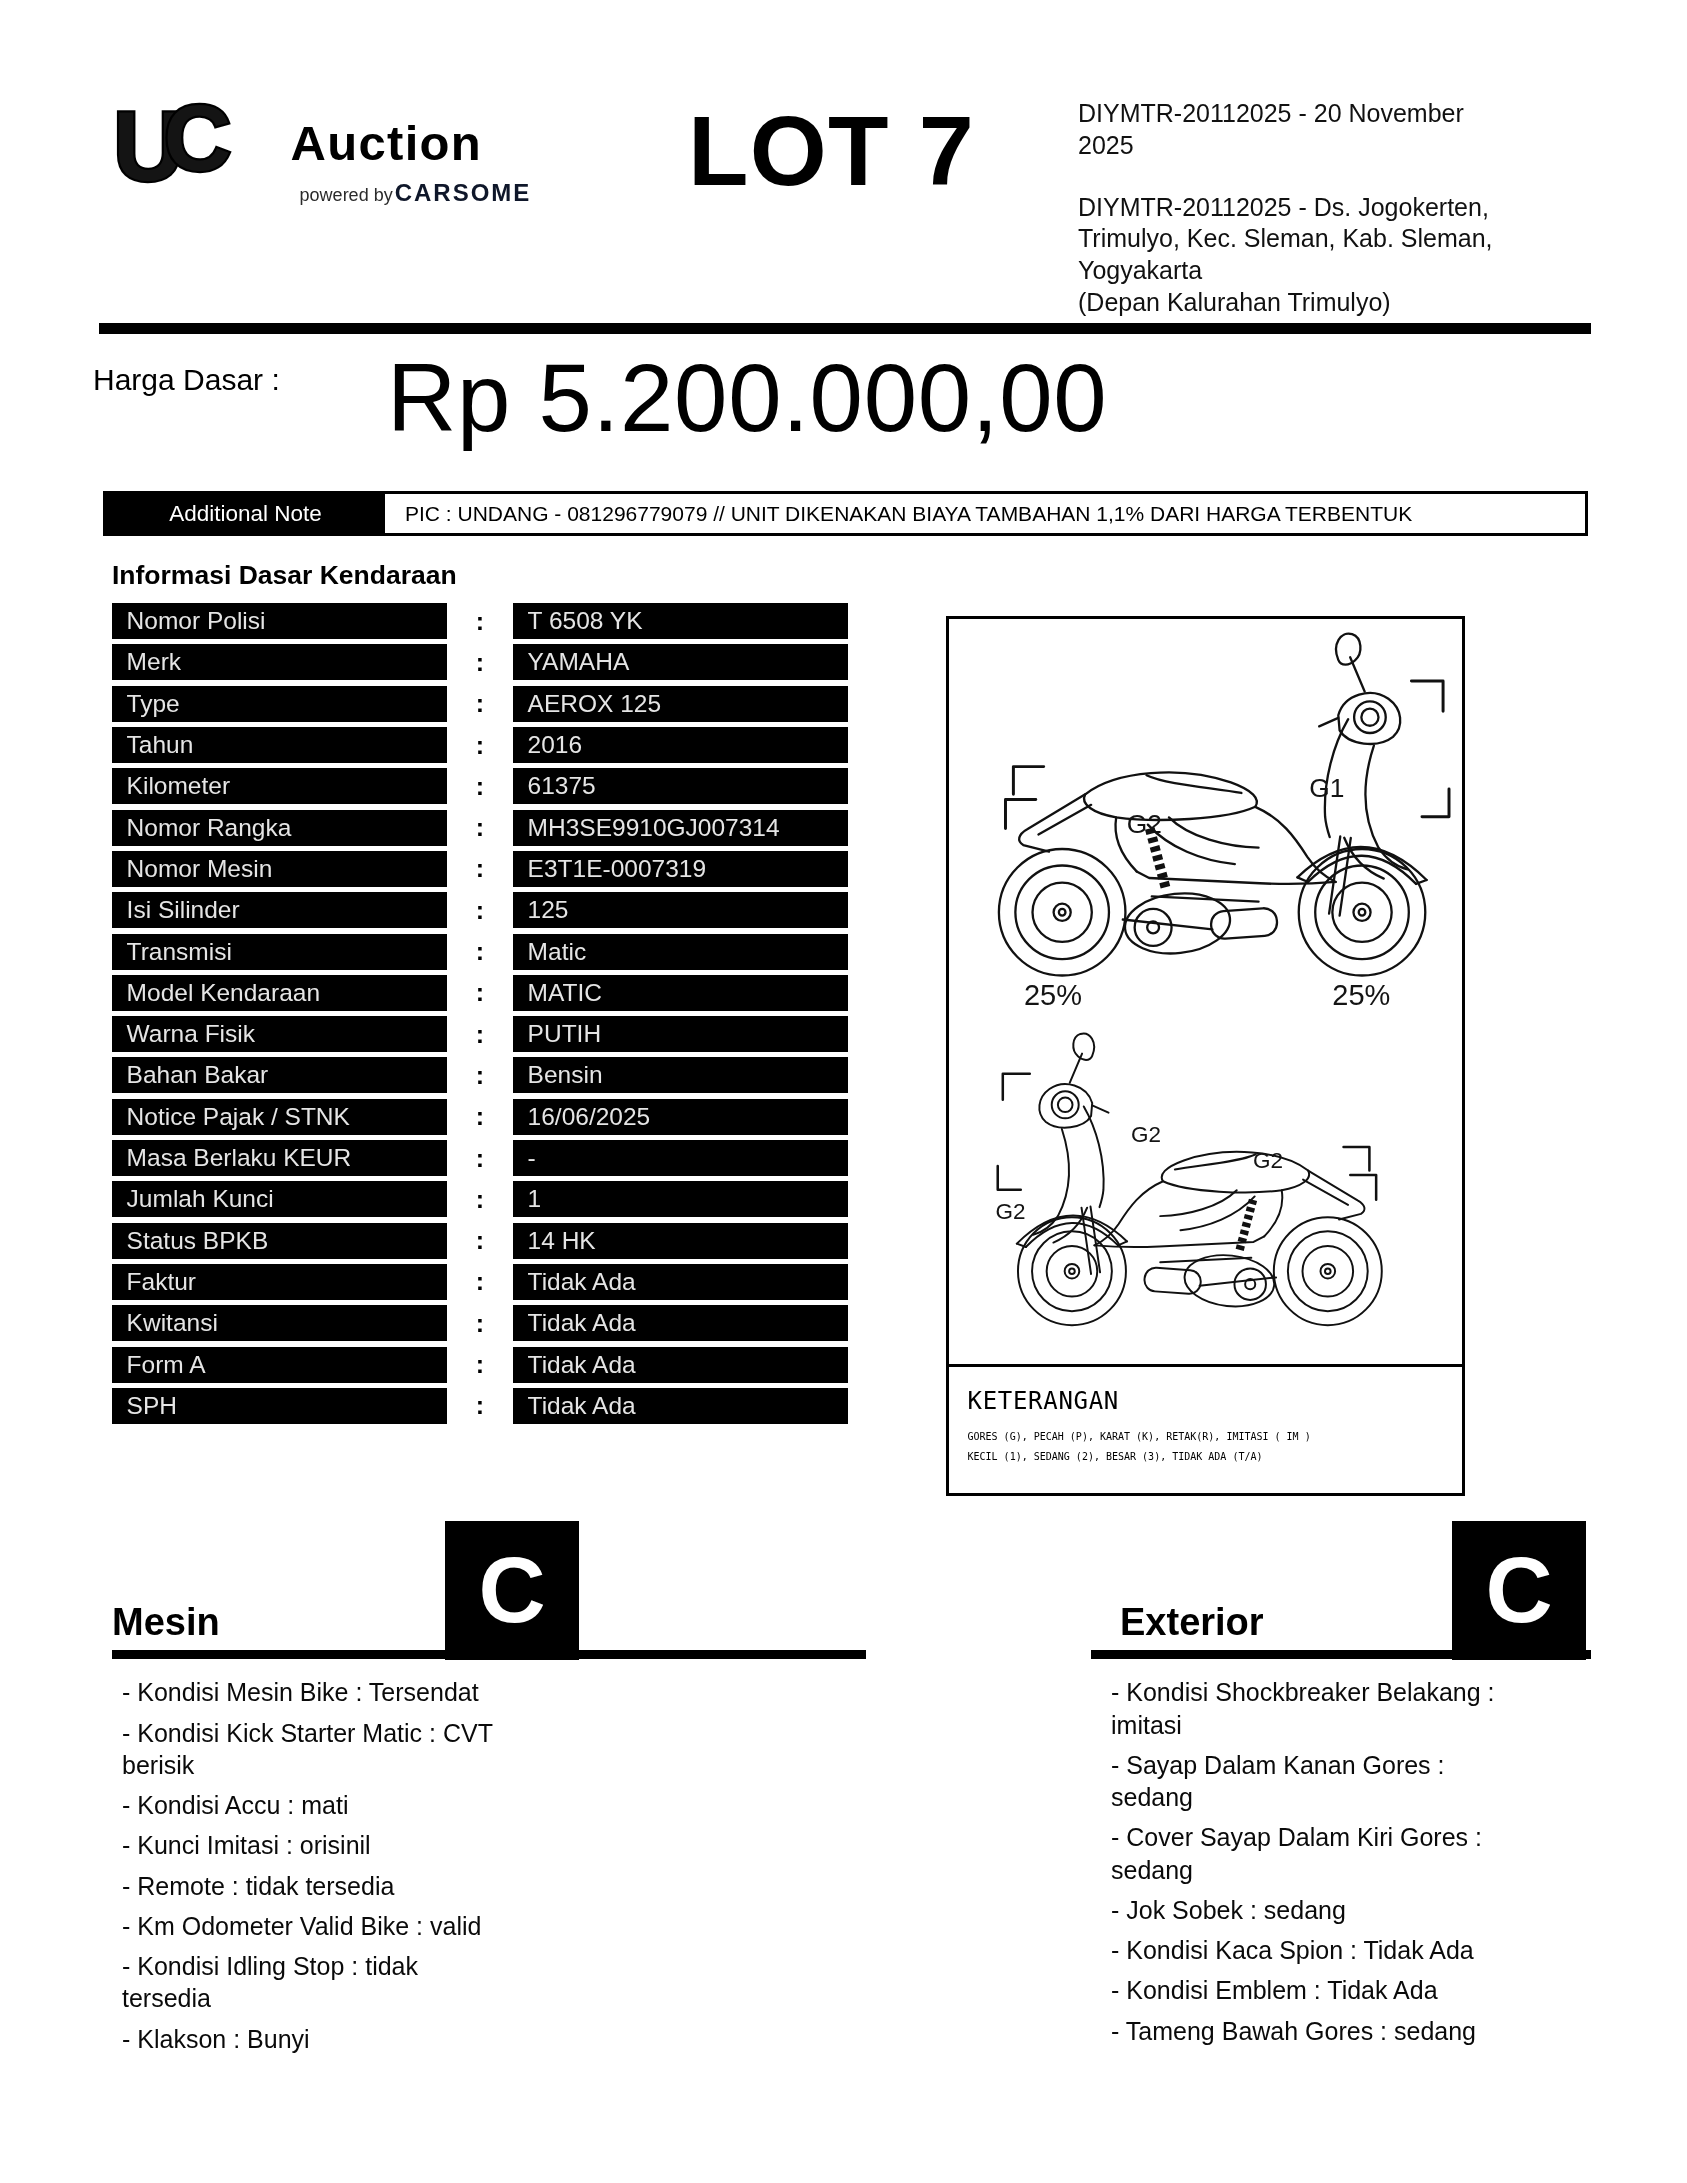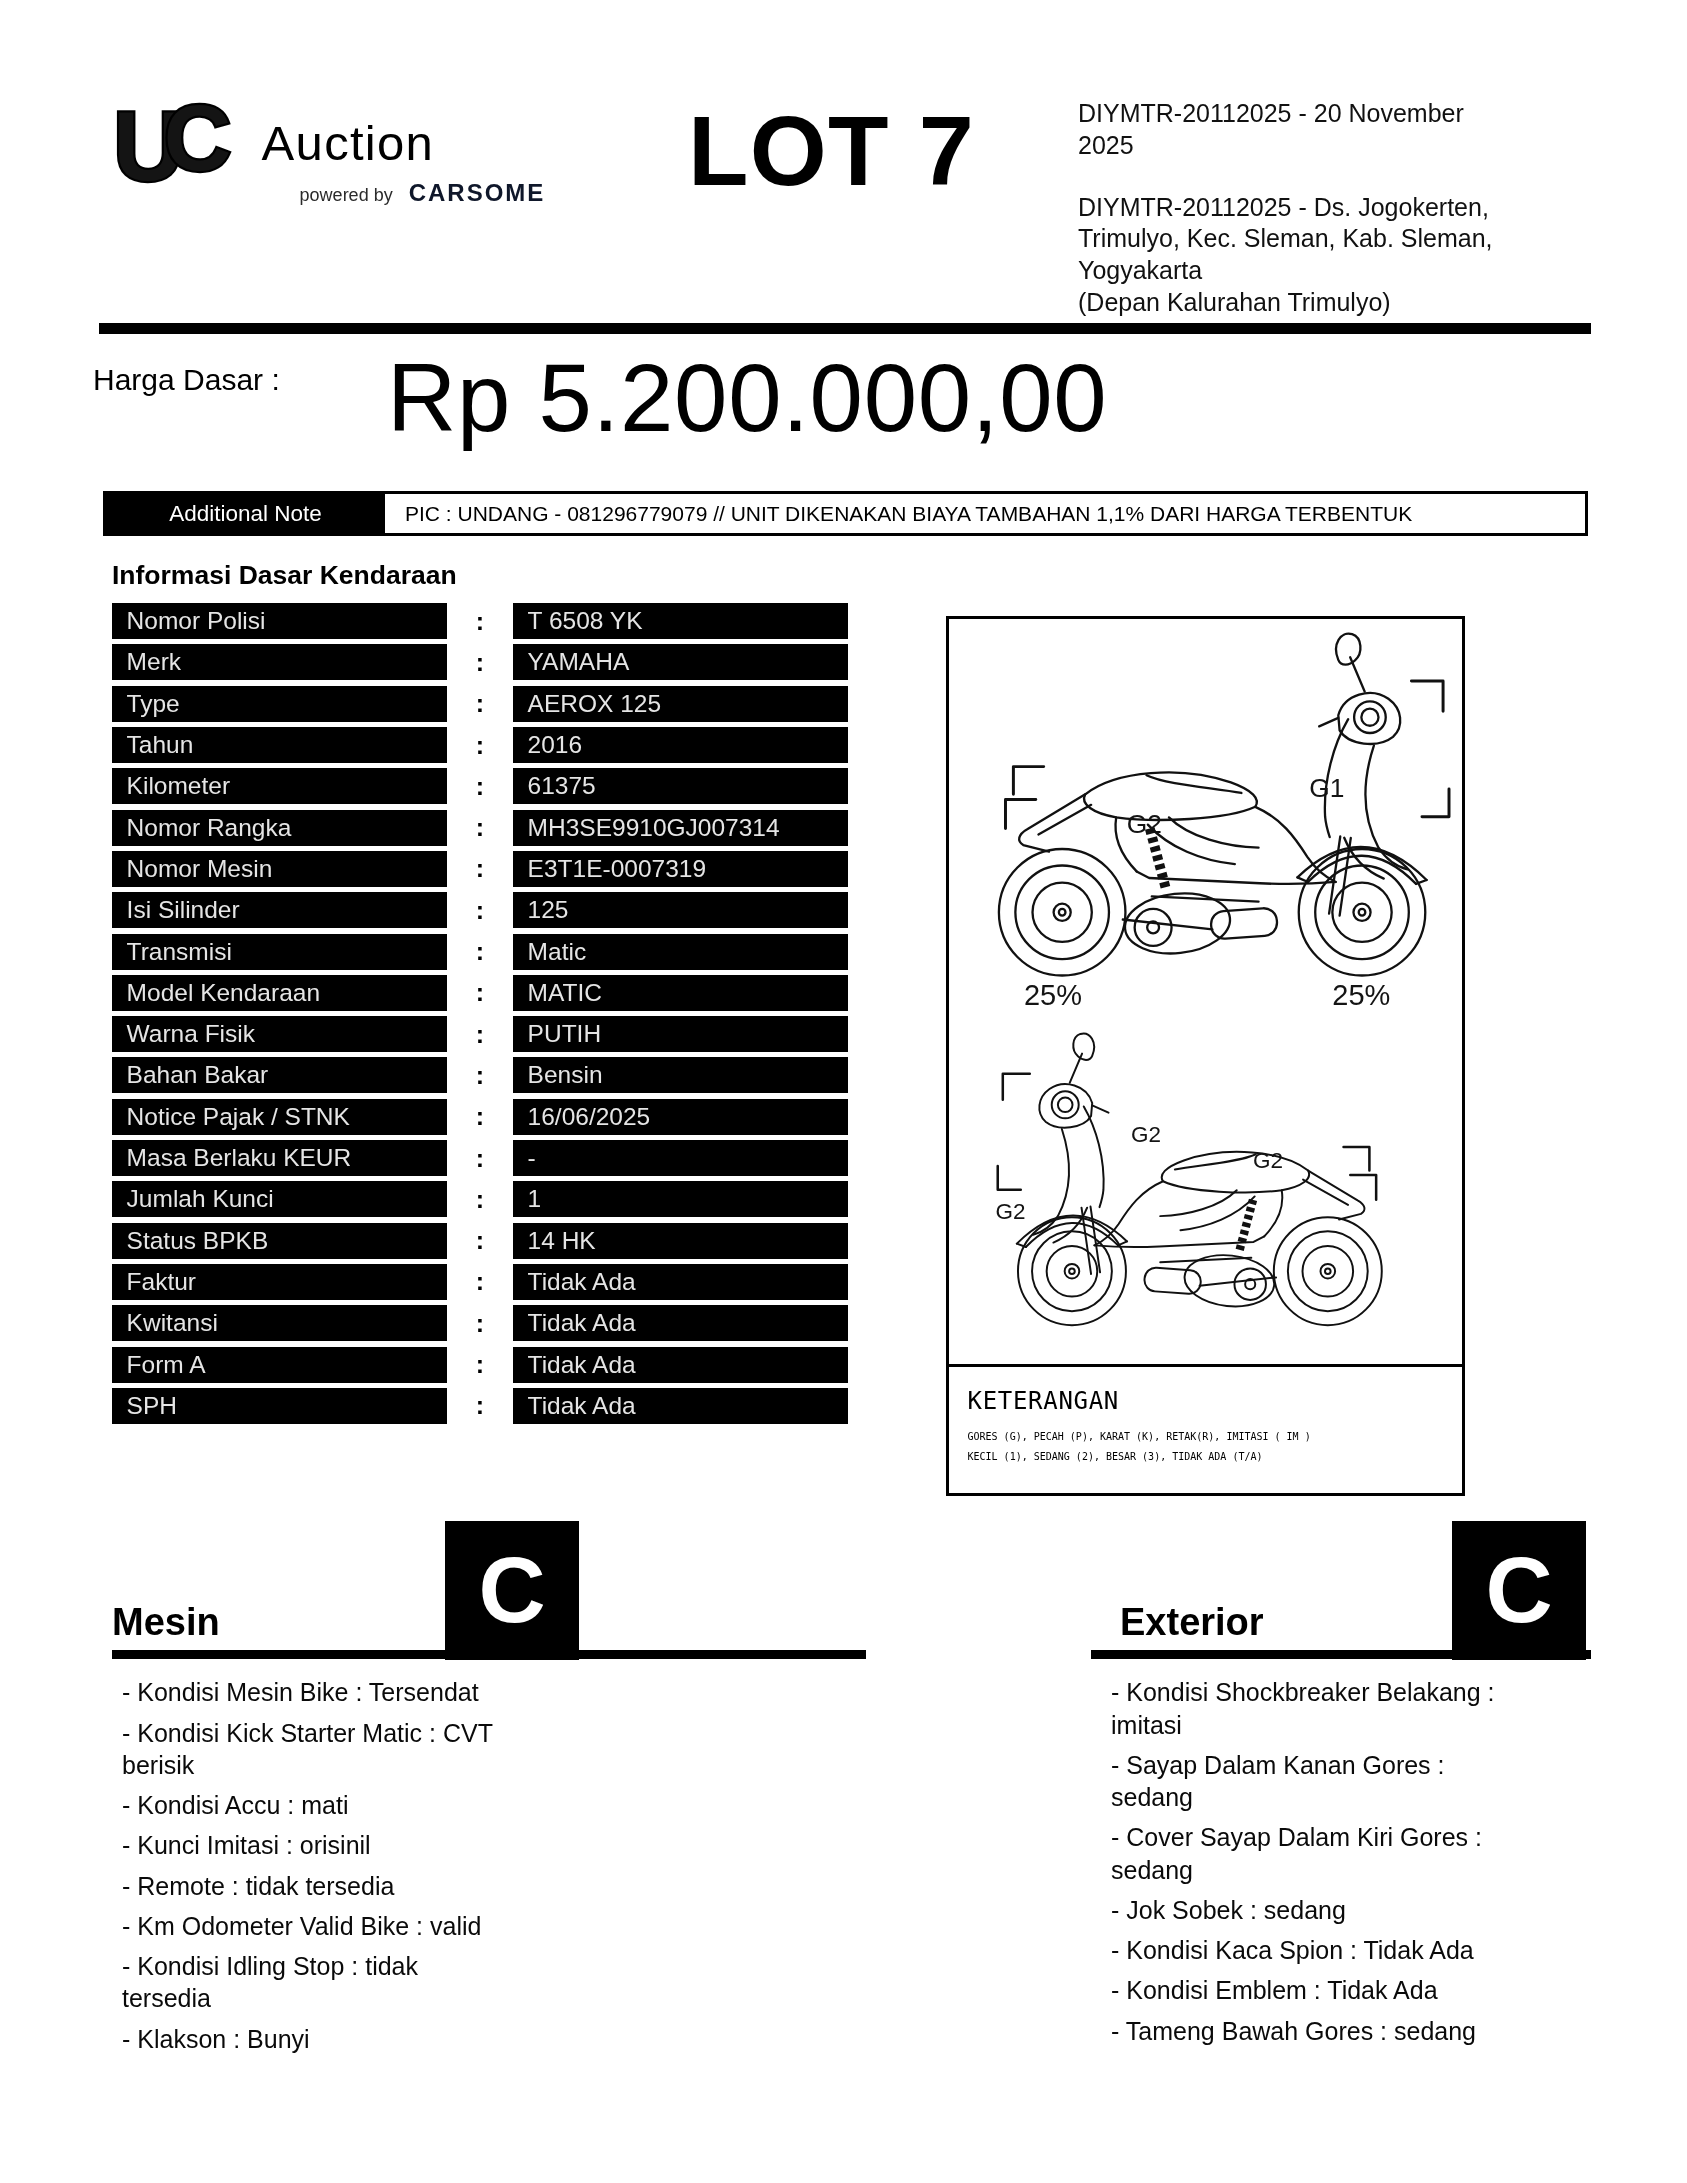--- a/index.html
+++ b/index.html
@@ -7,22 +7,22 @@
   body {
     width:1687px; height:2183px; position:relative;
     font-family:"Liberation Sans", sans-serif; color:#000;
     overflow:hidden;
   }
   
   .header { position:relative; height:323px; }
   .logo { position:absolute; left:112px; top:91px; display:flex; }
   .monogram { width:139px; height:103px; flex:none; }
   .logo-text { margin-left:10.6px; padding-top:28px; }
-  .brand { font-size:49px; font-weight:400; letter-spacing:1.3px; line-height:1; }
-  .powered { margin-top:10.6px; padding-left:38px; display:flex; align-items:baseline; gap:16px; }
+  .brand { font-size:49px; font-weight:700; letter-spacing:1.3px; line-height:1;margin-left:29px; }
+  .powered { margin-top:10.6px; padding-left:38px; display:flex; align-items:baseline; gap:2px; }
   .powered-by { font-size:18px; color:#2b2b2b; }
   .powered-brand { font-size:24px; font-weight:700; color:#0f172a; letter-spacing:2px; }
   .lot { position:absolute; left:688px; top:101px; font-size:99px; font-weight:700; letter-spacing:1.3px; line-height:1; }
   .header-meta { position:absolute; left:1078px; top:98px; width:423px; font-size:25px; line-height:1.27; color:#111; }
   .meta-spacer { height:30px; }
   .rule { height:11.2px; background:#000; margin-left:99px; width:1492px; }
   
   .price-section { position:relative; height:157px; }
   .price-label { position:absolute; left:93px; top:29px; font-size:30px; }
   .price-value { position:absolute; left:387px; top:9.3px; font-size:96px; font-weight:400; letter-spacing:0.7px; line-height:1.15; }

